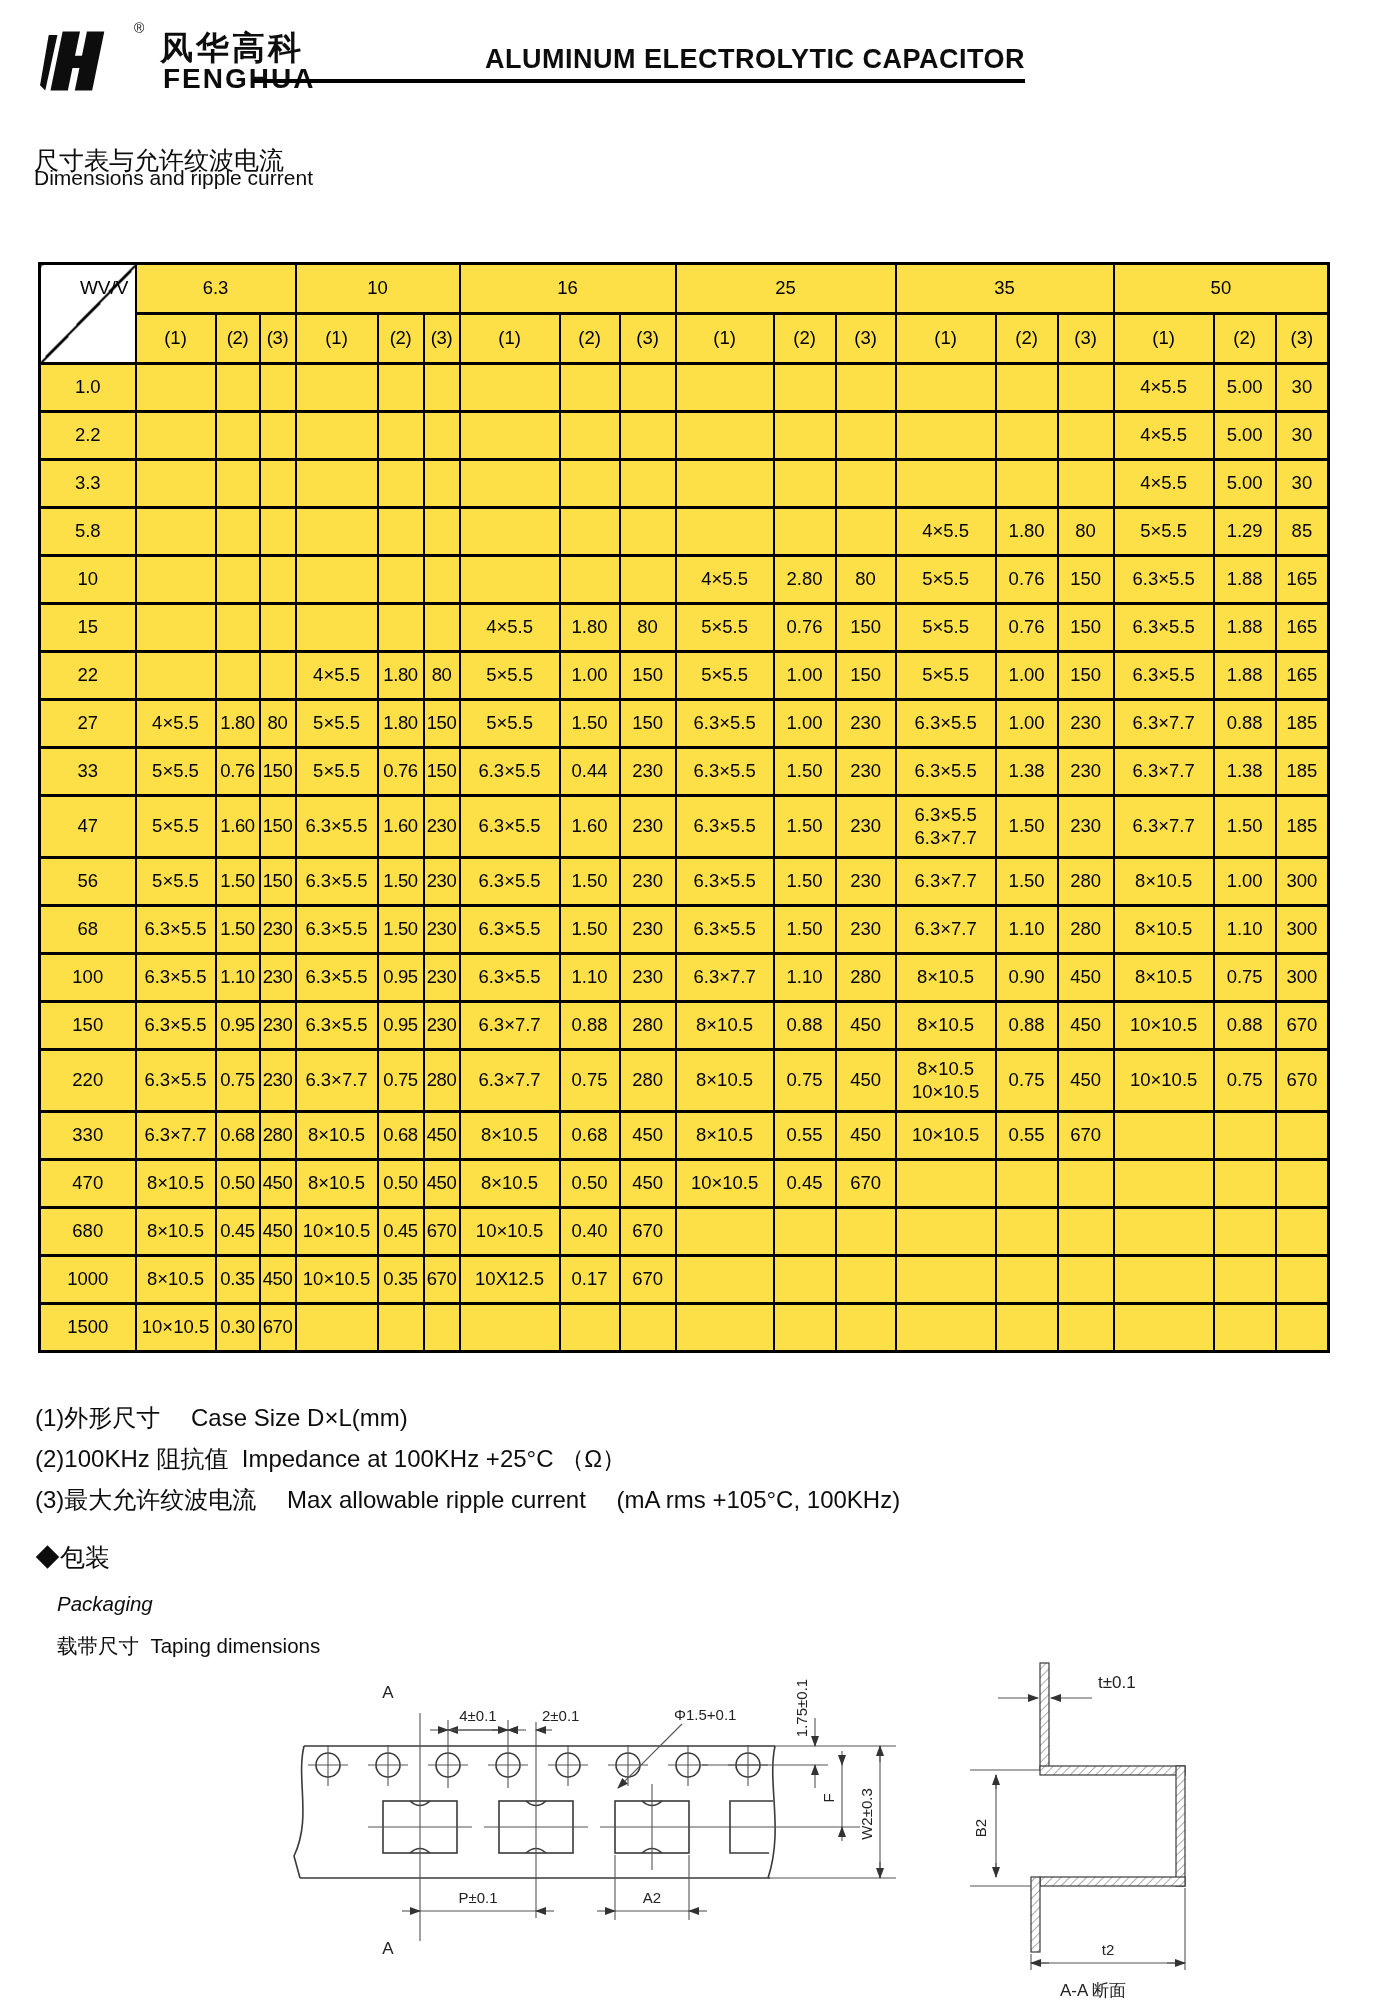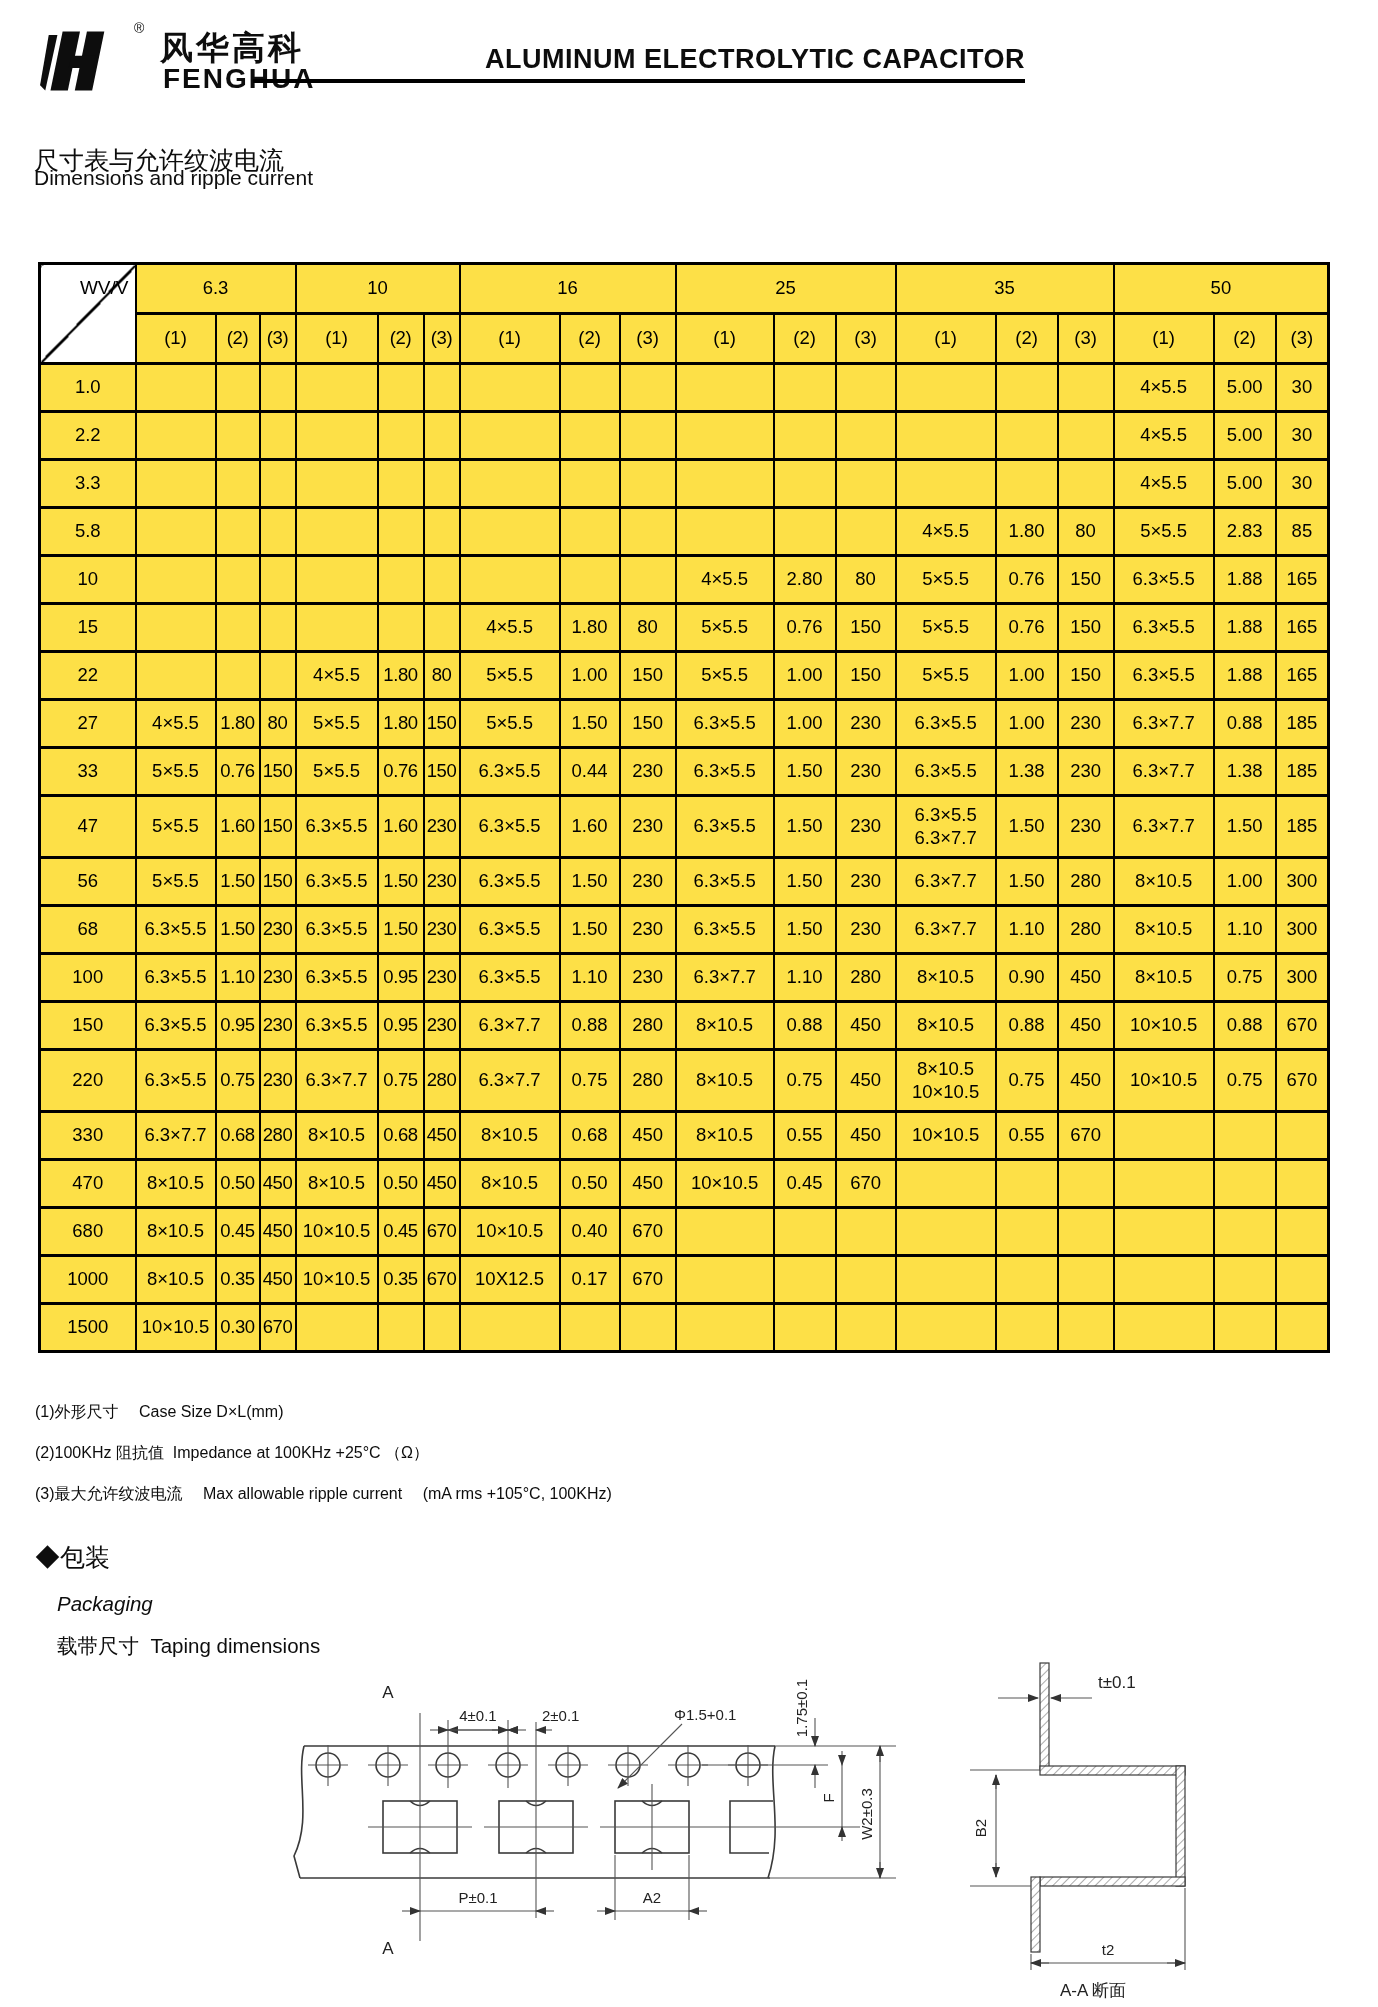--- a/index.html
+++ b/index.html
@@ -31,21 +31,21 @@
   table.dim tbody tr.tall{height:62px;}
   th.vg{font-size:19px;}
   th.sub{font-size:18px;}
   td.cap{font-size:19px;}
   td.nw,th.nw{font-size:16.5px;letter-spacing:-0.4px;}
   th.corner{position:relative;padding:0;
     background:linear-gradient(to bottom right,#fff calc(50% - 1.3px),#000 calc(50% - 1.3px),#000 calc(50% + 1.3px),#fff calc(50% + 1.3px));}
   th.corner .wvv{position:absolute;top:12px;right:6px;font-size:19px;font-weight:400;}
 
   
-  .notes{position:absolute;left:35px;top:1402px;font-size:16px;color:#0d0d0d;}
+  .notes{position:absolute;left:35px;top:1402px;font-size:24px;color:#0d0d0d;}
   .notes div{height:41px;white-space:pre-wrap;}
 
   
   .pack-head{position:absolute;left:35px;top:1541px;font-size:25px;color:#0d0d0d;}
   .pack-en{position:absolute;left:57px;top:1592px;font-size:20.5px;color:#0d0d0d;font-style:italic;}
   .pack-tape{position:absolute;left:57px;top:1632px;font-size:20.5px;white-space:pre-wrap;color:#0d0d0d;}
 
   
   .diagram{position:absolute;left:270px;top:1658px;width:1060px;height:345px;}
   .diagram .tl{stroke:#3a3a3a;stroke-width:1.6;fill:none;}
@@ -201,21 +201,21 @@
           <td></td>
           <td></td>
           <td></td>
           <td></td>
           <td></td>
           <td></td>
           <td>4×5.5</td>
           <td>1.80</td>
           <td>80</td>
           <td>5×5.5</td>
-          <td>2.83</td>
+          <td>1.29</td>
           <td>85</td>
         </tr>
         <tr>
           <td class="cap">10</td>
           <td></td>
           <td class="nw"></td>
           <td class="nw"></td>
           <td></td>
           <td class="nw"></td>
           <td class="nw"></td>

